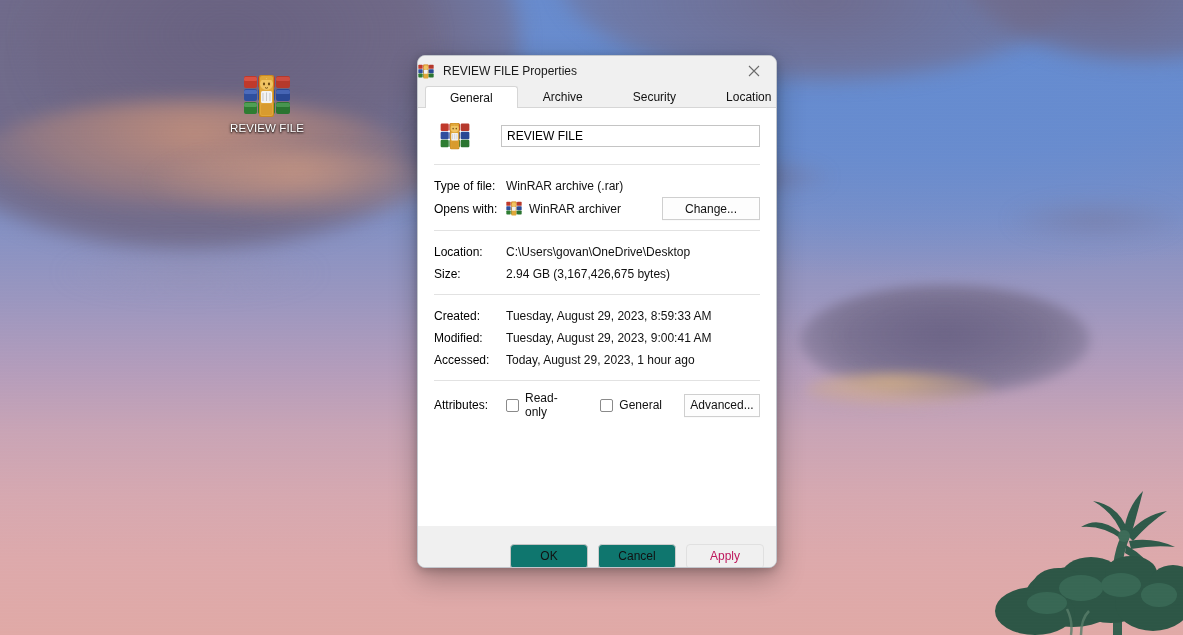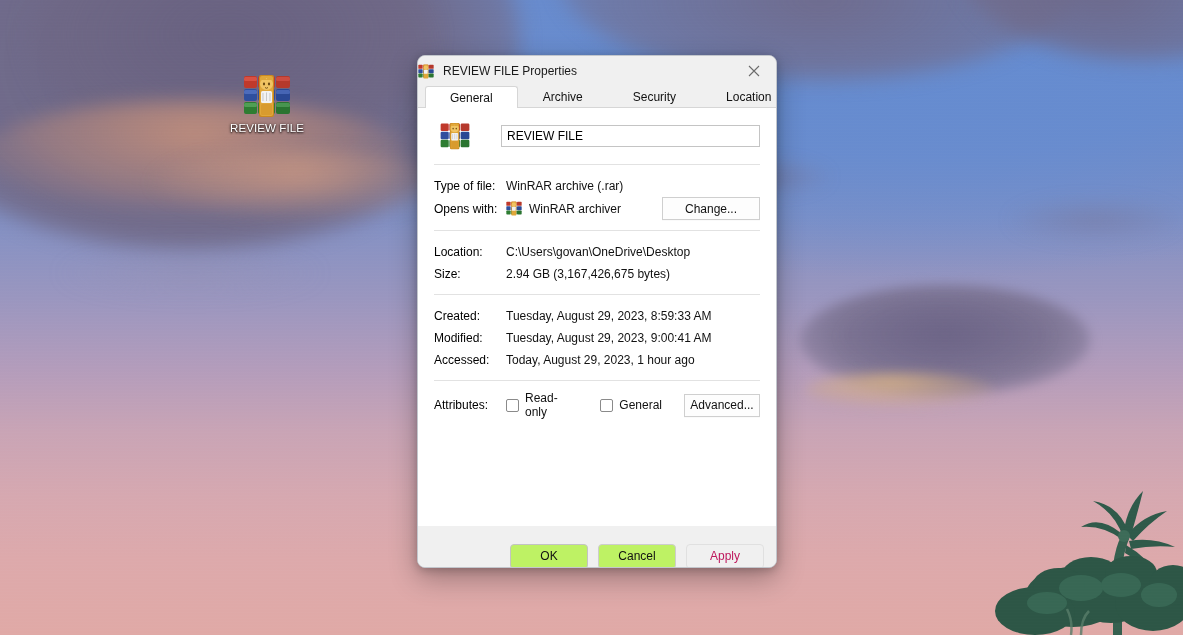--- a/index.html
+++ b/index.html
@@ -330,21 +330,21 @@
     background: #f0f0f0;
     display: flex;
     align-items: center;
     justify-content: flex-end;
     padding-right: 12px;
     gap: 10px;
   }
   .footer-btn {
     width: 78px;
     height: 25px;
-    background: #bef264;
+    background: #0f766e;
     border: 1px solid #cdcdcd;
     border-radius: 4px;
     font-family: "Liberation Sans", sans-serif;
     font-size: 12px;
     color: #111;
     cursor: default;
   }
   .footer-btn.primary { border-color: #c3c3c3; }
   .footer-btn.disabled {
     color: #be185d;

